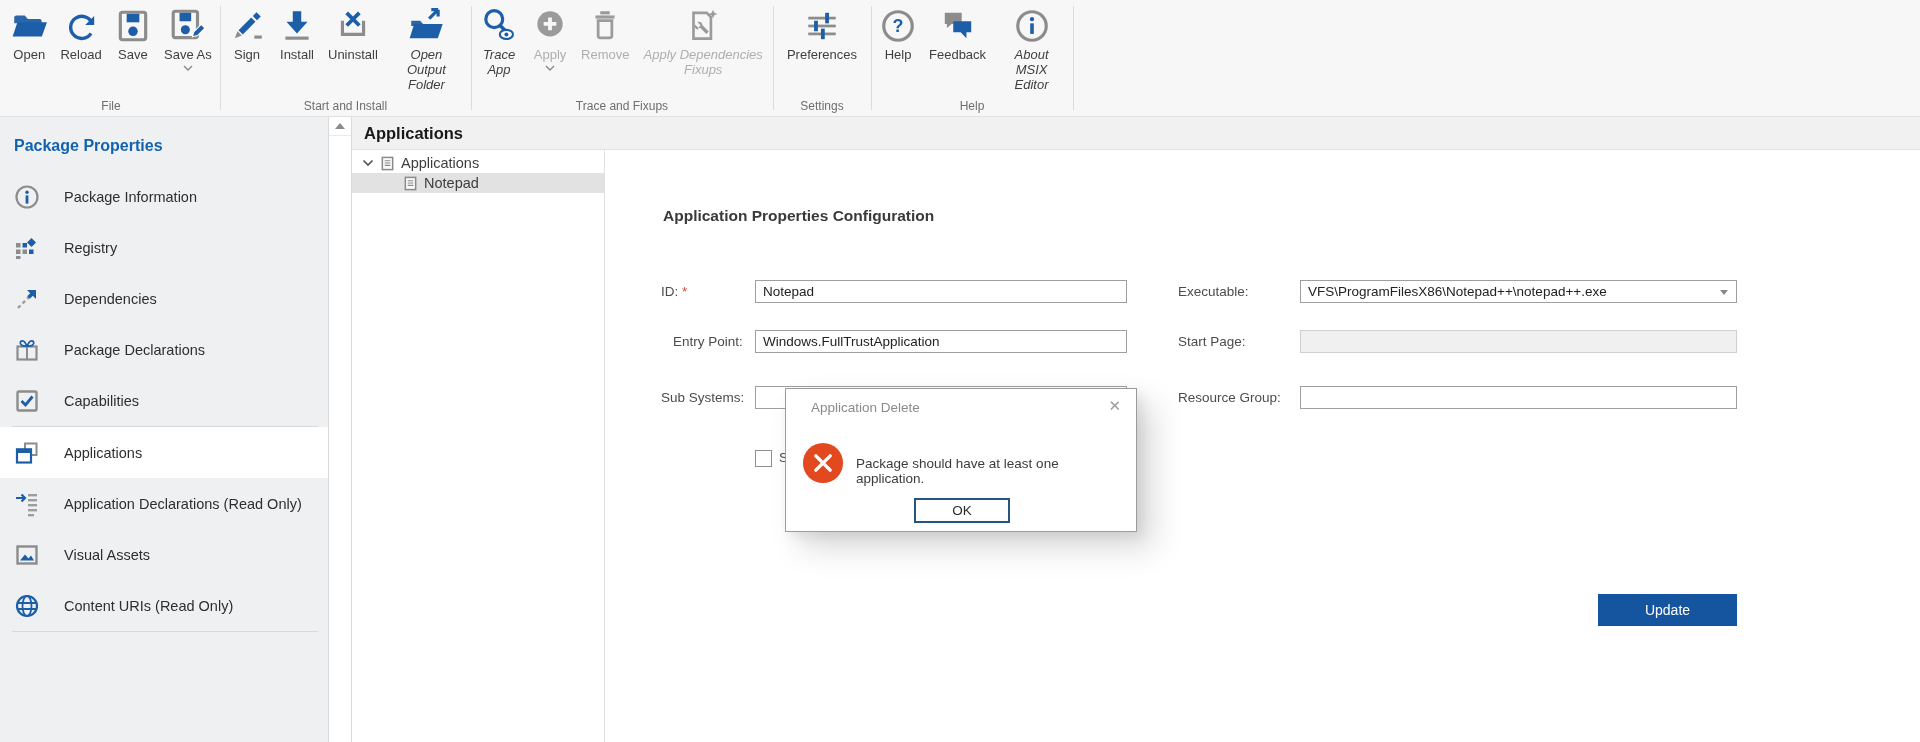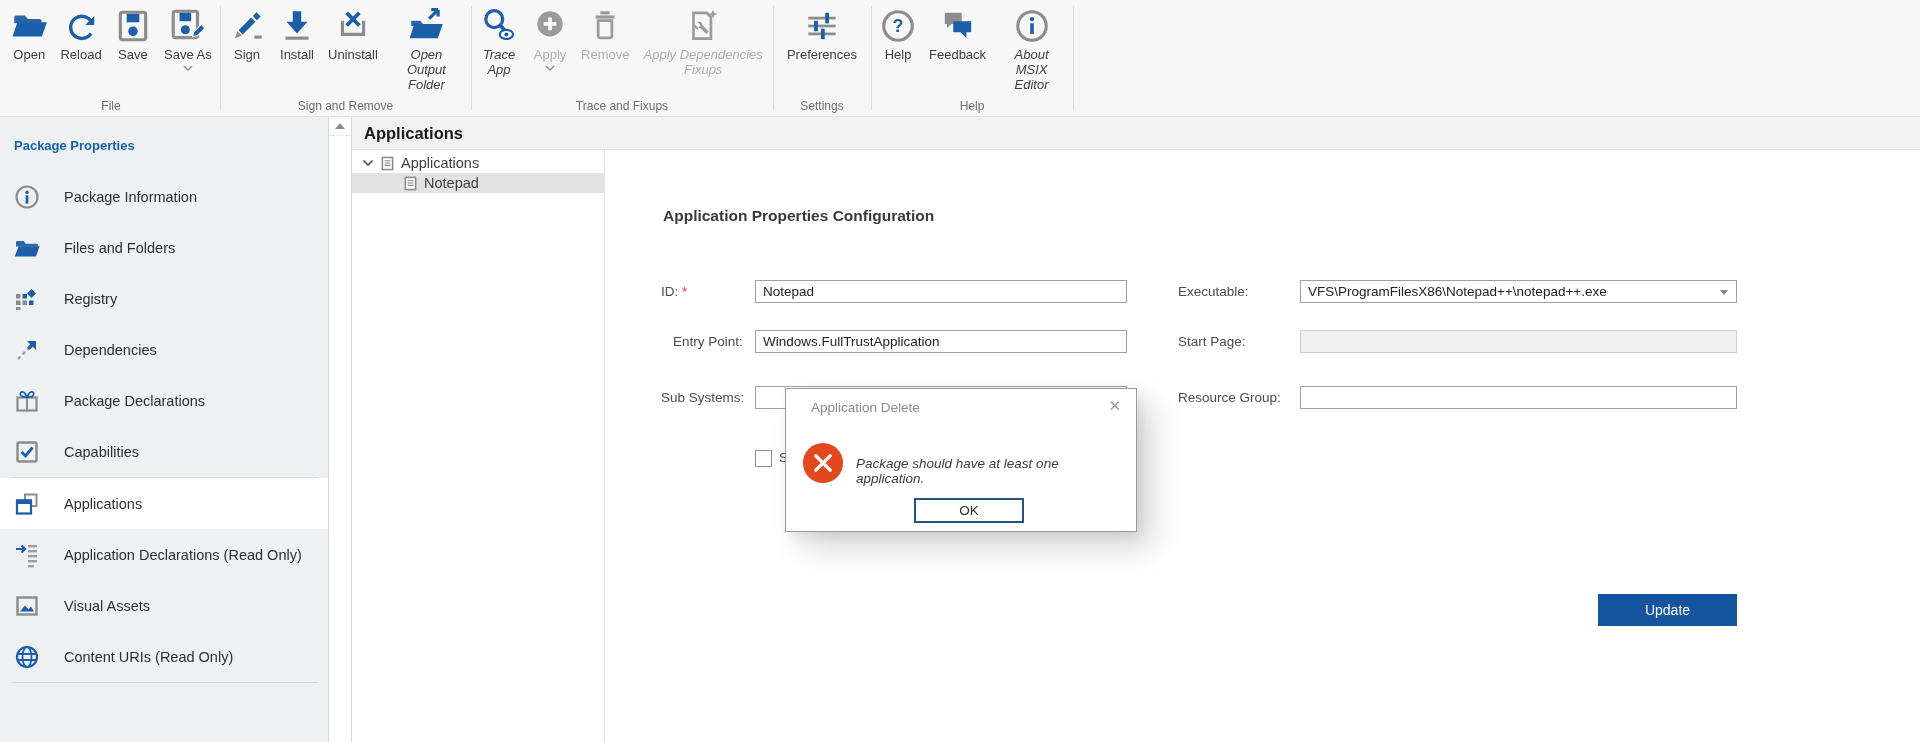--- a/index.html
+++ b/index.html
@@ -14,21 +14,21 @@
   .rb-icon{width:38px;height:38px;}
   .rb-icon svg{width:38px;height:38px;display:block;}
   .rb-label{font-size:13px;color:#3f3f3f;line-height:15px;text-align:center;margin-top:2px;white-space:nowrap;}
   .rb-label.wrap{white-space:normal;font-style:italic;}
   .ribbon-btn.disabled .rb-label{color:#aeaeae;}
   .rb-chev{margin-top:1px;line-height:6px;}
   .rg-label{position:absolute;bottom:3px;left:0;right:0;text-align:center;font-size:12px;color:#6e6e6e;}
   .rg-sep{position:absolute;right:-3px;top:6px;bottom:6px;width:1px;background:#dcdcdc;}
   
   .sidebar{position:absolute;left:0;top:117px;width:328px;height:625px;background:#eef0f2;overflow:hidden;}
-  .sb-heading{font-size:13px;font-weight:bold;color:#1263ae;margin:18px 0 14px 14px;height:22px;line-height:22px;}
+  .sb-heading{font-size:16px;font-weight:bold;color:#1263ae;margin:18px 0 14px 14px;height:22px;line-height:22px;}
   .sb-item{height:51px;display:flex;align-items:center;padding-left:14px;cursor:pointer;}
   .sb-item.selected{background:#ffffff;}
   .sb-icon{width:26px;height:26px;flex:0 0 26px;display:flex;}
   .sb-icon svg{width:26px;height:26px;}
   .sb-label{margin-left:24px;font-size:14.5px;color:#2e2e2e;}
   .sb-divider{height:1px;background:#d9d9d9;margin:0 10px 0 12px;}
   
   .sb-scroll{position:absolute;left:328px;top:117px;width:22px;height:625px;background:#fff;
              border-left:1px solid #d9d9d9;border-right:1px solid #d9d9d9;box-sizing:content-box;}
   .sb-scroll-btn{height:18px;display:flex;align-items:center;justify-content:center;border-bottom:1px solid #ececec;cursor:pointer;}
@@ -58,22 +58,22 @@
   .f-check-label{position:absolute;left:174px;top:300px;font-size:13.5px;color:#4c4c4c;}
   .update-btn{position:absolute;left:993px;top:444px;width:139px;height:32px;background:#15549e;color:#fff;
               font-size:14px;display:flex;align-items:center;justify-content:center;cursor:pointer;}
   
   .dialog{position:absolute;left:785px;top:388px;width:350px;height:142px;background:#fff;border:1px solid #9b9b9b;
           box-sizing:content-box;z-index:40;box-shadow:16px 16px 30px rgba(0,0,0,.15),5px 5px 12px rgba(0,0,0,.08);}
   .dlg-title{position:absolute;left:25px;top:11px;font-size:13.5px;color:#8a8a8a;}
   .dlg-close{position:absolute;right:15px;top:8px;font-size:15px;color:#9b9b9b;cursor:pointer;line-height:18px;}
   .dlg-icon{position:absolute;left:16px;top:53px;width:42px;height:42px;}
   .dlg-icon svg{width:42px;height:42px;display:block;}
-  .dlg-msg{position:absolute;left:70px;top:67px;width:274px;font-size:13.5px;color:#3c3c3c;font-style:italic;}
-  .dlg-ok{position:absolute;left:128px;top:109px;width:110px;height:25px;background:#fff;border:2px solid #26547e;
+  .dlg-msg{position:absolute;left:70px;top:67px;width:274px;font-size:13.5px;color:#3c3c3c;}
+  .dlg-ok{position:absolute;left:128px;top:109px;width:96px;height:25px;background:#fff;border:2px solid #26547e;
           box-sizing:border-box;font-size:13.5px;color:#2b2b2b;display:flex;align-items:center;justify-content:center;cursor:pointer;}
 </style>
 </head>
 <body>
 
 <div class="ribbon">
     <div class="ribbon-group" style="left: 4px; width: 214px;">
       <div class="rg-row">
         <div class="ribbon-btn">
           <span class="rb-icon">
@@ -157,21 +157,21 @@
           <span class="rb-icon">
             <svg viewBox="0 0 36 36">
               <path d="M21 11l8.5-8.5M29.5 2.5h-6.5M29.5 2.5v6.5" stroke="#1c5fa8" stroke-width="3" fill="none"></path>
               <path d="M4 13h8.5l2.7 3H28v2H4z" fill="#2c66a9"></path>
               <path d="M2.5 29.5 6.8 16h27l-4.6 13.5z" fill="#1c5fa8"></path>
             </svg>
           </span>
           <span class="rb-label wrap" style="max-width: 86px;">Open Output Folder</span>
         </div>
       </div>
-      <div class="rg-label">Sign and Remove</div>
+      <div class="rg-label">Start and Install</div>
       <div class="rg-sep"></div>
     </div>
     <div class="ribbon-group" style="left: 473px; width: 298px;">
       <div class="rg-row">
         <div class="ribbon-btn">
           <span class="rb-icon">
             <svg viewBox="0 0 36 36">
               <circle cx="13.5" cy="11.5" r="8" fill="none" stroke="#1c5fa8" stroke-width="3"></circle>
               <path d="M19 17.5 25.5 24" stroke="#1c5fa8" stroke-width="3.4"></path>
               <ellipse cx="25" cy="26" rx="6.2" ry="4.3" fill="#fff" stroke="#1c5fa8" stroke-width="2"></ellipse>
@@ -279,29 +279,20 @@
     <div class="sb-heading">Package Properties</div>
     <div class="sb-item">
       <span class="sb-icon">
         <svg viewBox="0 0 26 26">
           <circle cx="13" cy="13" r="10.5" fill="none" stroke="#8c8c8c" stroke-width="2.2"></circle>
           <circle cx="13" cy="8.3" r="1.7" fill="#1c5fa8"></circle>
           <rect x="11.6" y="11.4" width="2.8" height="8.2" fill="#1c5fa8"></rect>
         </svg>
       </span>
       <span class="sb-label">Package Information</span>
-    </div>
-    <div class="sb-item">
-      <span class="sb-icon">
-        <svg viewBox="0 0 26 26">
-          <path d="M2 7.5c0-.8.6-1.4 1.4-1.4h6.2l2.3 2.6h10.7c.8 0 1.4.6 1.4 1.4v1.4H2z" fill="#2c66a9"></path>
-          <path d="M.8 21.5 4.6 11.2h21L21.9 21.5z" fill="#1c5fa8"></path>
-        </svg>
-      </span>
-      <span class="sb-label">Files and Folders</span>
     </div>
     <div class="sb-item">
       <span class="sb-icon">
         <svg viewBox="0 0 26 26">
           <g fill="#8c8c8c">
             <rect x="2" y="8" width="4.5" height="4.5"></rect>
             <rect x="2" y="14.5" width="4.5" height="4.5"></rect>
             <rect x="8.5" y="14.5" width="4.5" height="4.5"></rect>
             <rect x="2" y="21" width="4.5" height="3"></rect>
           </g>

